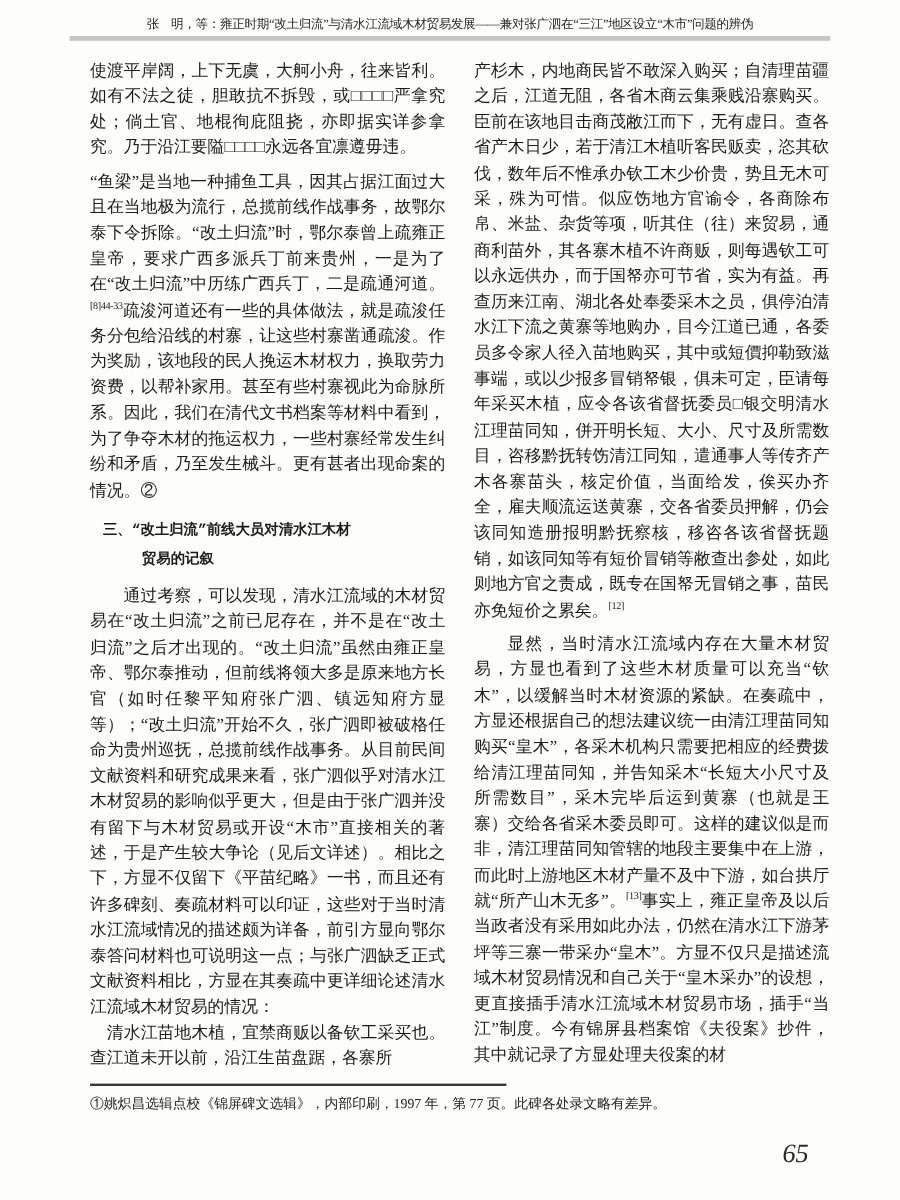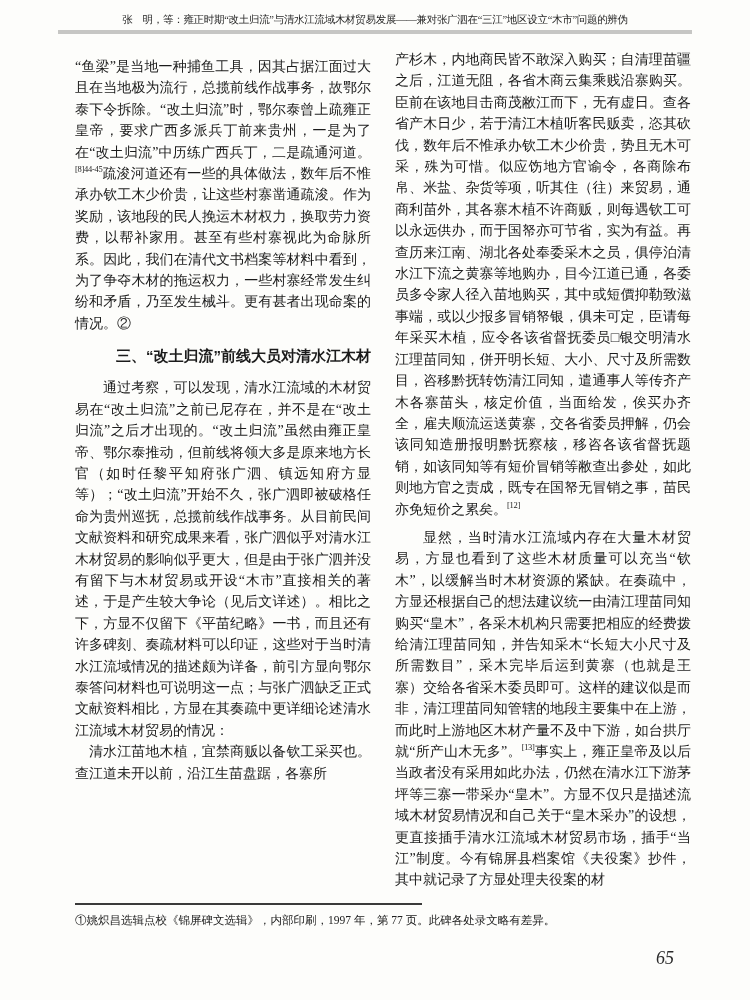--- a/index.html
+++ b/index.html
@@ -30,61 +30,63 @@
     font-size:14px;line-height:21.4px;
     text-align:justify;
   }
   .col p{margin:0;}
   .indent2{text-indent:2em;}
   .quote-sign{text-indent:2.6em;}
   .quote-open{margin-left:1em;text-indent:1em;margin-top:6px;}
   .quote-cont-r{margin-left:1em;}
   .after-quote{margin-top:7px !important;}
   .section-heading{
-    font-family:Liberation Sans, sans-serif;
-    font-weight:bold;font-size:15px;line-height:24px;
-    margin:10px 0 9px 0 !important;text-align:right;
+    font-family:Liberation Mono, monospace;
+    font-weight:bold;font-size:12px;line-height:24px;
+    margin:10px 0 9px 0 !important;text-align:left;
   }
   .section-heading .h-line1{display:block;padding-left:0.9em;}
   .section-heading .h-line2{display:block;padding-left:3.6em;}
   sup.cite{
     font-size:8.5px;line-height:0;vertical-align:super;
     letter-spacing:-0.3px;
   }
   .footnote-area{
     position:absolute;left:75px;width:618px;top:903px;
     font-size:11.5px;line-height:17px;text-align:justify;color:#202020;font-family:Liberation Serif, serif;
   }
   .footnote-rule{
     width:347px;height:2px;background:#3a3a3a;margin:0 0 7px 0;
   }
   .footnote-area p{margin:0;}
   .page-number{
     position:absolute;top:948px;right:76px;
-    font-style:italic;font-size:18px;color:#2a2a2a;
+    font-style:italic;font-size:22px;color:#2a2a2a;
     font-family:"Liberation Serif","DejaVu Serif",serif;
   }
 </style>
 </head>
 <body>
 
 <div class="page">
 
   <div class="running-header">张　明，等：雍正时期“改土归流”与清水江流域木材贸易发展——兼对张广泗在“三江”地区设立“木市”问题的辨伪</div>
 
   <div class="header-rule"></div>
 
   <div class="columns">
 
     <div class="col">
+      <p>使渡平岸阔，上下无虞，大舸小舟，往来皆利。如有不法之徒，胆敢抗不拆毁，或□□□□严拿究处；倘土官、地棍徇庇阻挠，亦即据实详参拿究。乃于沿江要隘□□□□永远各宜凛遵毋违。</p>
 
-      <p class="after-quote"><span>“鱼梁”是当地一种捕鱼工具，因其占据江面过大且在当地极为流行，总揽前线作战事务，故鄂尔泰下令拆除。“改土归流”时，鄂尔泰曾上疏雍正皇帝，要求广西多派兵丁前来贵州，一是为了在“改土归流”中历练广西兵丁，二是疏通河道。</span><sup class="cite">[8]44-45</sup><span>疏浚河道还有一些的具体做法，数年后不惟承办钦工木少价贵，让这些村寨凿通疏浚。作为奖励，该地段的民人挽运木材权力，换取劳力资费，以帮补家用。甚至有些村寨视此为命脉所系。因此，我们在清代文书档案等材料中看到，为了争夺木材的拖运权力，一些村寨经常发生纠纷和矛盾，乃至发生械斗。更有甚者出现命案的情况。②</span></p>
+      <p class="after-quote"><span>“鱼梁”是当地一种捕鱼工具，因其占据江面过大且在当地极为流行，总揽前线作战事务，故鄂尔泰下令拆除。“改土归流”时，鄂尔泰曾上疏雍正皇帝，要求广西多派兵丁前来贵州，一是为了在“改土归流”中历练广西兵丁，二是疏通河道。</span><sup class="cite">[8]44-33</sup><span>疏浚河道还有一些的具体做法，就是疏浚任务分包给沿线的村寨，让这些村寨凿通疏浚。作为奖励，该地段的民人挽运木材权力，换取劳力资费，以帮补家用。甚至有些村寨视此为命脉所系。因此，我们在清代文书档案等材料中看到，为了争夺木材的拖运权力，一些村寨经常发生纠纷和矛盾，乃至发生械斗。更有甚者出现命案的情况。②</span></p>
 
       <p class="section-heading">
           <span class="h-line1">三、“改土归流”前线大员对清水江木材</span>
+          <span class="h-line2">贸易的记叙</span>
         </p>
 
       <p class="indent2">通过考察，可以发现，清水江流域的木材贸易在“改土归流”之前已尼存在，并不是在“改土归流”之后才出现的。“改土归流”虽然由雍正皇帝、鄂尔泰推动，但前线将领大多是原来地方长官（如时任黎平知府张广泗、镇远知府方显等）；“改土归流”开始不久，张广泗即被破格任命为贵州巡抚，总揽前线作战事务。从目前民间文献资料和研究成果来看，张广泗似乎对清水江木材贸易的影响似乎更大，但是由于张广泗并没有留下与木材贸易或开设“木市”直接相关的著述，于是产生较大争论（见后文详述）。相比之下，方显不仅留下《平苗纪略》一书，而且还有许多碑刻、奏疏材料可以印证，这些对于当时清水江流域情况的描述颇为详备，前引方显向鄂尔泰答问材料也可说明这一点；与张广泗缺乏正式文献资料相比，方显在其奏疏中更详细论述清水江流域木材贸易的情况：</p>
 
       <p class="quote-open">清水江苗地木植，宜禁商贩以备钦工采买也。查江道未开以前，沿江生苗盘踞，各寨所</p>
     </div>
 
     <div class="col">
       <p class="quote-cont-r"><span>产杉木，内地商民皆不敢深入购买；自清理苗疆之后，江道无阻，各省木商云集乘贱沿寨购买。臣前在该地目击商茂敝江而下，无有虚日。查各省产木日少，若于清江木植听客民贩卖，恣其砍伐，数年后不惟承办钦工木少价贵，势且无木可采，殊为可惜。似应饬地方官谕令，各商除布帛、米盐、杂货等项，听其住（往）来贸易，通商利苗外，其各寨木植不许商贩，则每遇钦工可以永远供办，而于国帑亦可节省，实为有益。再查历来江南、湖北各处奉委采木之员，俱停泊清水江下流之黄寨等地购办，目今江道已通，各委员多令家人径入苗地购买，其中或短價抑勒致滋事端，或以少报多冒销帑银，俱未可定，臣请每年采买木植，应令各该省督抚委员□银交明清水江理苗同知，併开明长短、大小、尺寸及所需数目，咨移黔抚转饬清江同知，遣通事人等传齐产木各寨苗头，核定价值，当面给发，俟买办齐全，雇夫顺流运送黄寨，交各省委员押解，仍会该同知造册报明黔抚察核，移咨各该省督抚题销，如该同知等有短价冒销等敝查出参处，如此则地方官之责成，既专在国帑无冒销之事，苗民亦免短价之累矣。</span><sup class="cite">[12]</sup></p>
 

